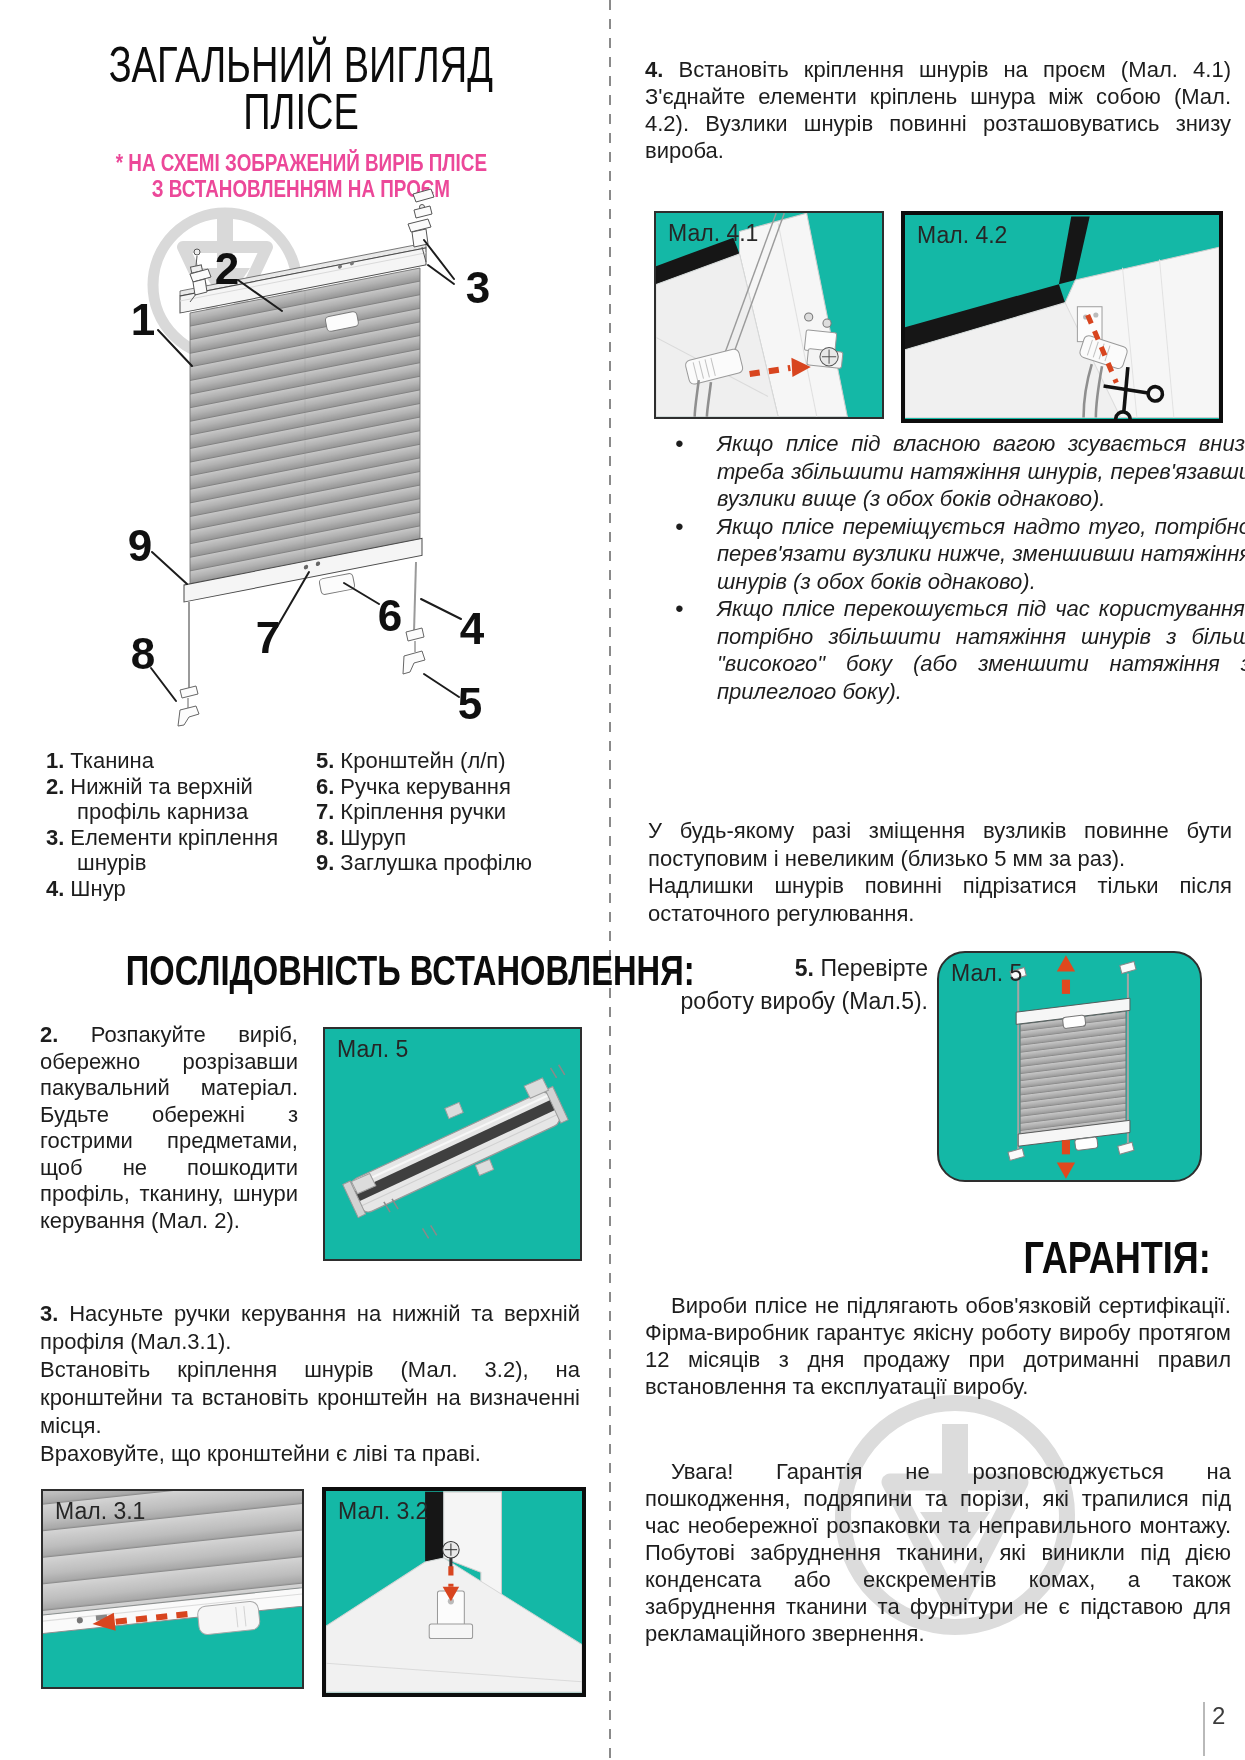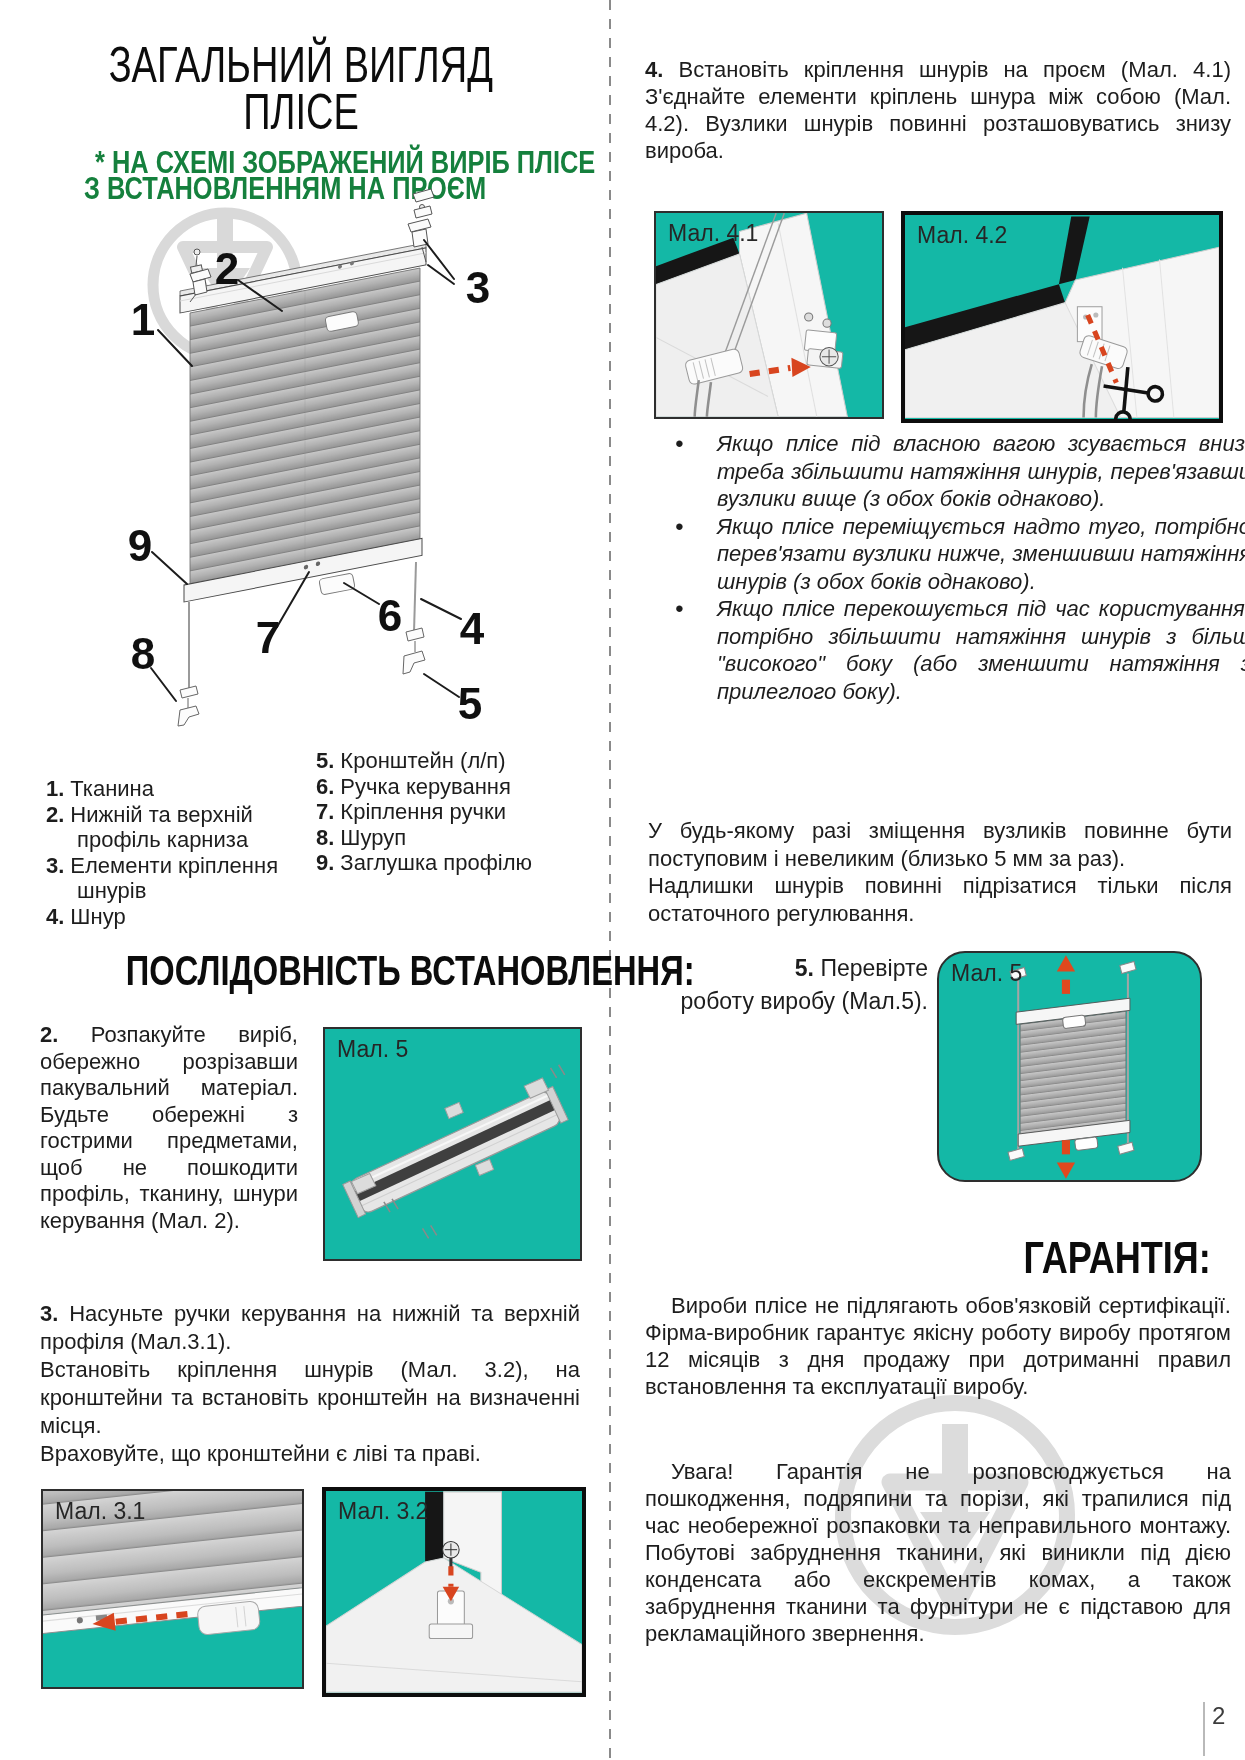--- a/index.html
+++ b/index.html
@@ -3,22 +3,22 @@
 <meta charset="utf-8">
 <style>
   html,body{margin:0;padding:0;background:#fff;}
   .page{position:relative;width:1245px;height:1760px;background:#ffffff;overflow:hidden;
         font-family:"Liberation Sans",sans-serif;color:#1d1d1d;}
   .abs{position:absolute;}
   .cond{display:inline-block;transform:scaleX(0.76);transform-origin:50% 50%;white-space:nowrap;}
   .cond80{display:inline-block;transform:scaleX(0.82);transform-origin:50% 50%;white-space:nowrap;}
   .title{left:40px;top:42px;width:522px;text-align:center;font-weight:normal;font-size:50px;
          line-height:47px;color:#0c0c0c;letter-spacing:0px;}
-  .subtitle{left:40px;top:150px;width:522px;text-align:left;font-weight:bold;font-size:31px;
-         line-height:26px;color:#15803d;}
+  .subtitle{left:40px;top:150px;width:522px;text-align:center;font-weight:bold;font-size:23px;
+         line-height:26px;color:#ec4899;}
   .divider{left:609px;top:0;width:2px;height:1760px;
          background:repeating-linear-gradient(to bottom,#8a8a8a 0 10px,rgba(0,0,0,0) 10px 19px);}
   .legend{list-style:none;margin:0;padding:0;font-size:22px;line-height:25.5px;}
   .legend li{padding-left:31px;text-indent:-31px;margin:0;}
   .legend b{margin-right:6px;}
   .h2{font-weight:bold;font-size:43px;color:#0c0c0c;text-align:right;}
   .body-txt{font-size:22px;line-height:27px;text-align:justify;margin:0;}
   .body-txt p{margin:0;}
   .figbox{position:absolute;background:#14b8a6;}
   .thin{border:2px solid #2e2e2e;}
@@ -142,21 +142,21 @@
     <text class="callout" x="197" y="104" text-anchor="middle">2</text>
     <text class="callout" x="448" y="123" text-anchor="middle">3</text>
     <text class="callout" x="442" y="464" text-anchor="middle">4</text>
     <text class="callout" x="440" y="539" text-anchor="middle">5</text>
     <text class="callout" x="360" y="451" text-anchor="middle">6</text>
     <text class="callout" x="238" y="473" text-anchor="middle">7</text>
     <text class="callout" x="113" y="489" text-anchor="middle">8</text>
     <text class="callout" x="110" y="381" text-anchor="middle">9</text>
   </svg>
 
-  <ul class="abs legend" style="left:46px;top:748px;width:262px;margin-top:28px;">
+  <ul class="abs legend" style="left:46px;top:748px;width:262px;">
     <li><b>1.</b><span>Тканина</span></li>
     <li><b>2.</b><span>Нижній та верхній профіль карниза</span></li>
     <li><b>3.</b><span>Елементи кріплення шнурів</span></li>
     <li><b>4.</b><span>Шнур</span></li>
   </ul>
   <ul class="abs legend" style="left:316px;top:748px;width:264px;">
     <li><b>5.</b><span>Кронштейн (л/п)</span></li>
     <li><b>6.</b><span>Ручка керування</span></li>
     <li><b>7.</b><span>Кріплення ручки</span></li>
     <li><b>8.</b><span>Шуруп</span></li>

